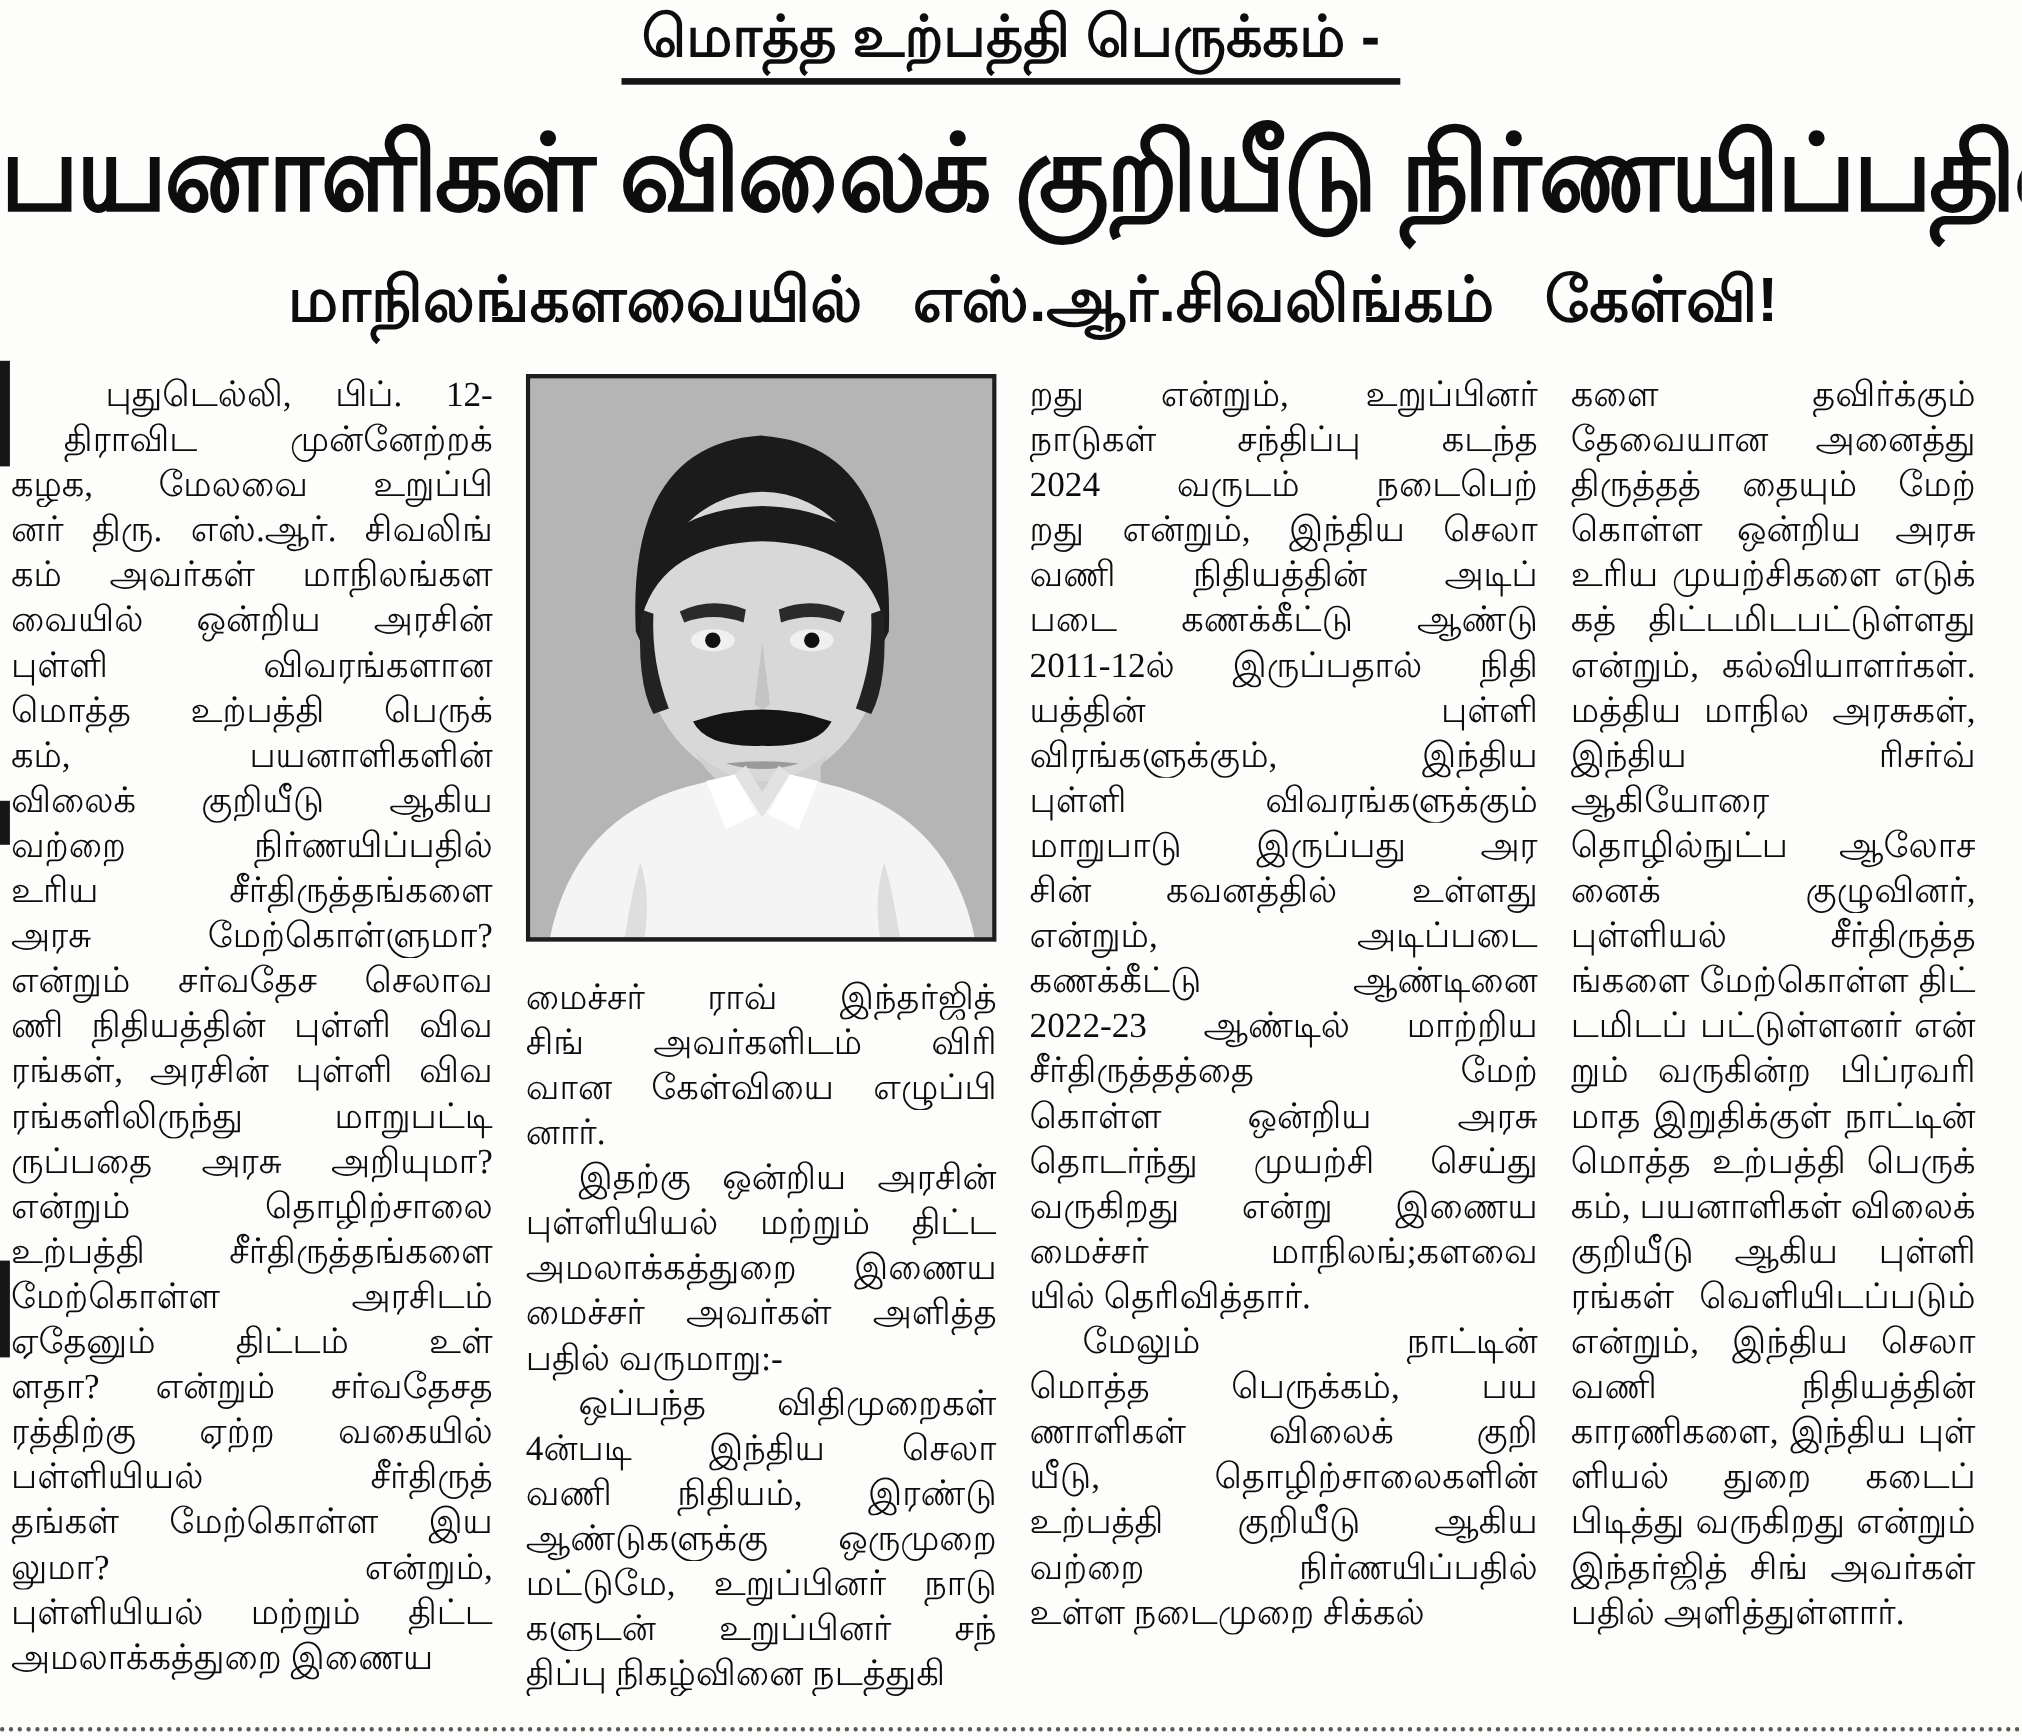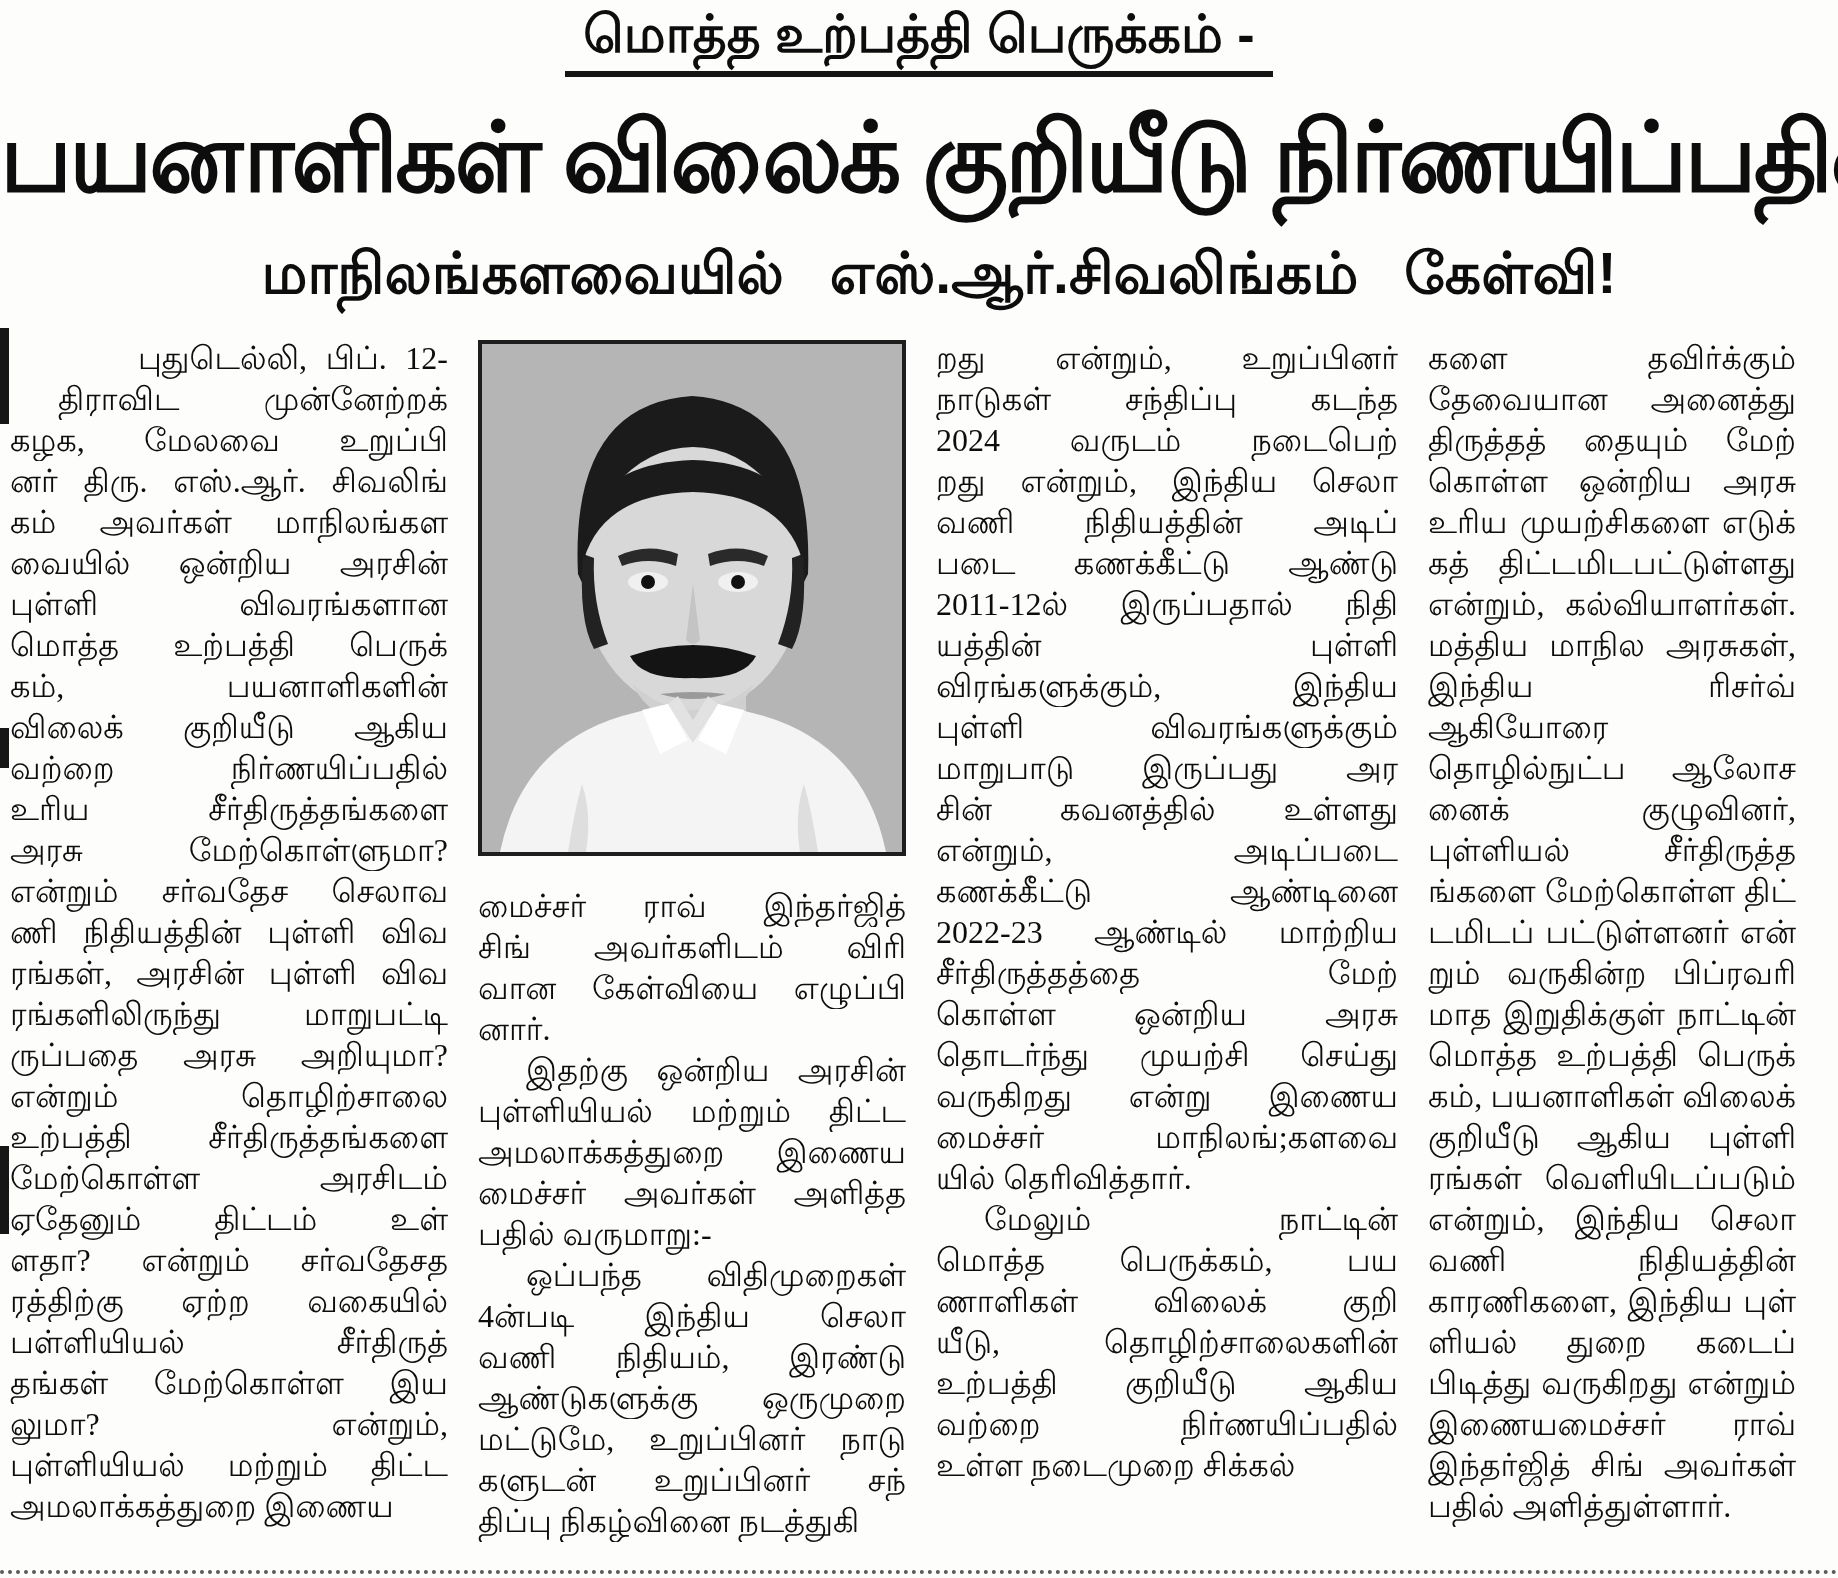--- a/index.html
+++ b/index.html
@@ -34,21 +34,21 @@
     display:grid;grid-template-columns:438px 428px 462px 368px;
     column-gap:30px;padding:16px 26px 0 10px;align-items:start;
   }
   .col{overflow:hidden;}
   .tl{
     height:41px;line-height:41px;font-size:32px;overflow:hidden;
     text-align:justify;text-align-last:justify;white-space:normal;
   }
   .tl.end{text-align-last:left;}
   .tl.ind{text-indent:48px;}
-  .tl.dateline{text-indent:86px;padding-left:42px;}
+  .tl.dateline{text-indent:86px;}
 
   
   .photo-frame{
     width:420px;height:508px;border:4px solid #1e1e1e;background:#b5b5b5;
     margin:2px 0 30px 0;overflow:hidden;
   }
   .photo-frame svg{display:block;}
 
   
   .tear{
@@ -221,21 +221,20 @@
         <div class="tl">மாத இறுதிக்குள் நாட்டின்</div>
         <div class="tl">மொத்த உற்பத்தி பெருக்</div>
         <div class="tl">கம், பயனாளிகள் விலைக்</div>
         <div class="tl">குறியீடு ஆகிய புள்ளி விவ</div>
         <div class="tl">ரங்கள் வெளியிடப்படும்</div>
         <div class="tl">என்றும், இந்திய செலா</div>
         <div class="tl">வணி நிதியத்தின் பல்வேறு</div>
         <div class="tl">காரணிகளை, இந்திய புள்</div>
         <div class="tl">ளியல் துறை கடைப்</div>
         <div class="tl">பிடித்து வருகிறது என்றும்</div>
-        <div class="tl">இணையமைச்சர் ராவ்</div>
         <div class="tl">இந்தர்ஜித் சிங் அவர்கள்</div>
         <div class="tl end">பதில் அளித்துள்ளார்.</div>
       </div>
 
   </div>
 
   <div class="edge-mark em1"></div>
   <div class="edge-mark em2"></div>
   <div class="edge-mark em3"></div>
   <div class="tear"></div>

